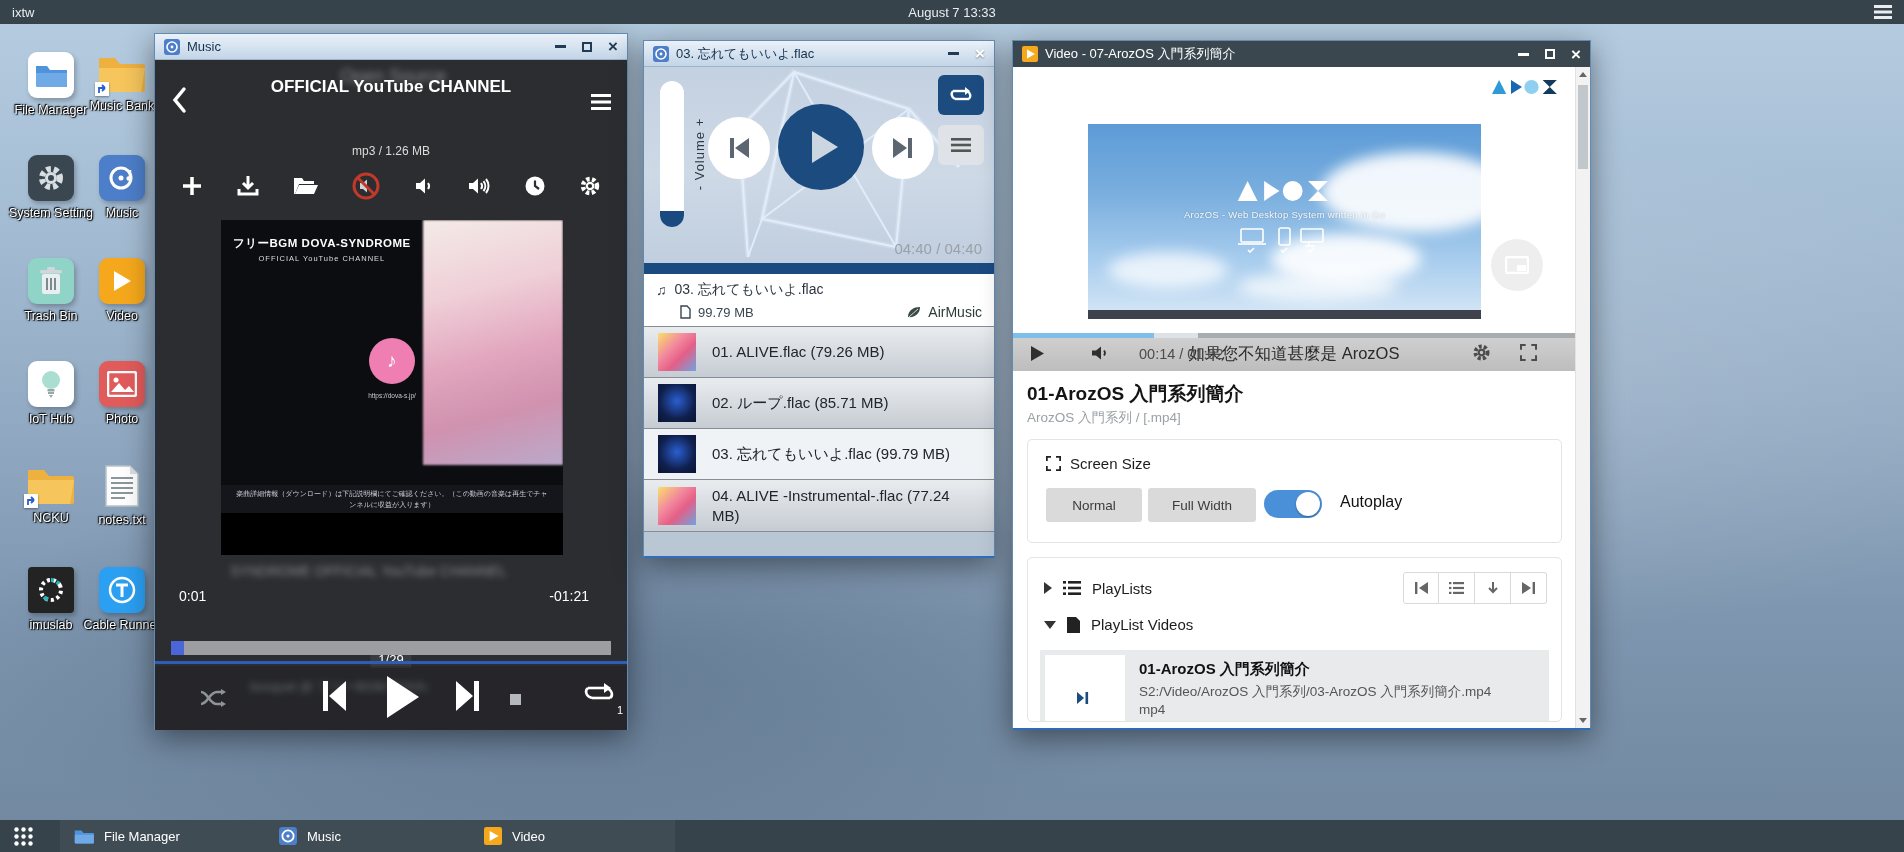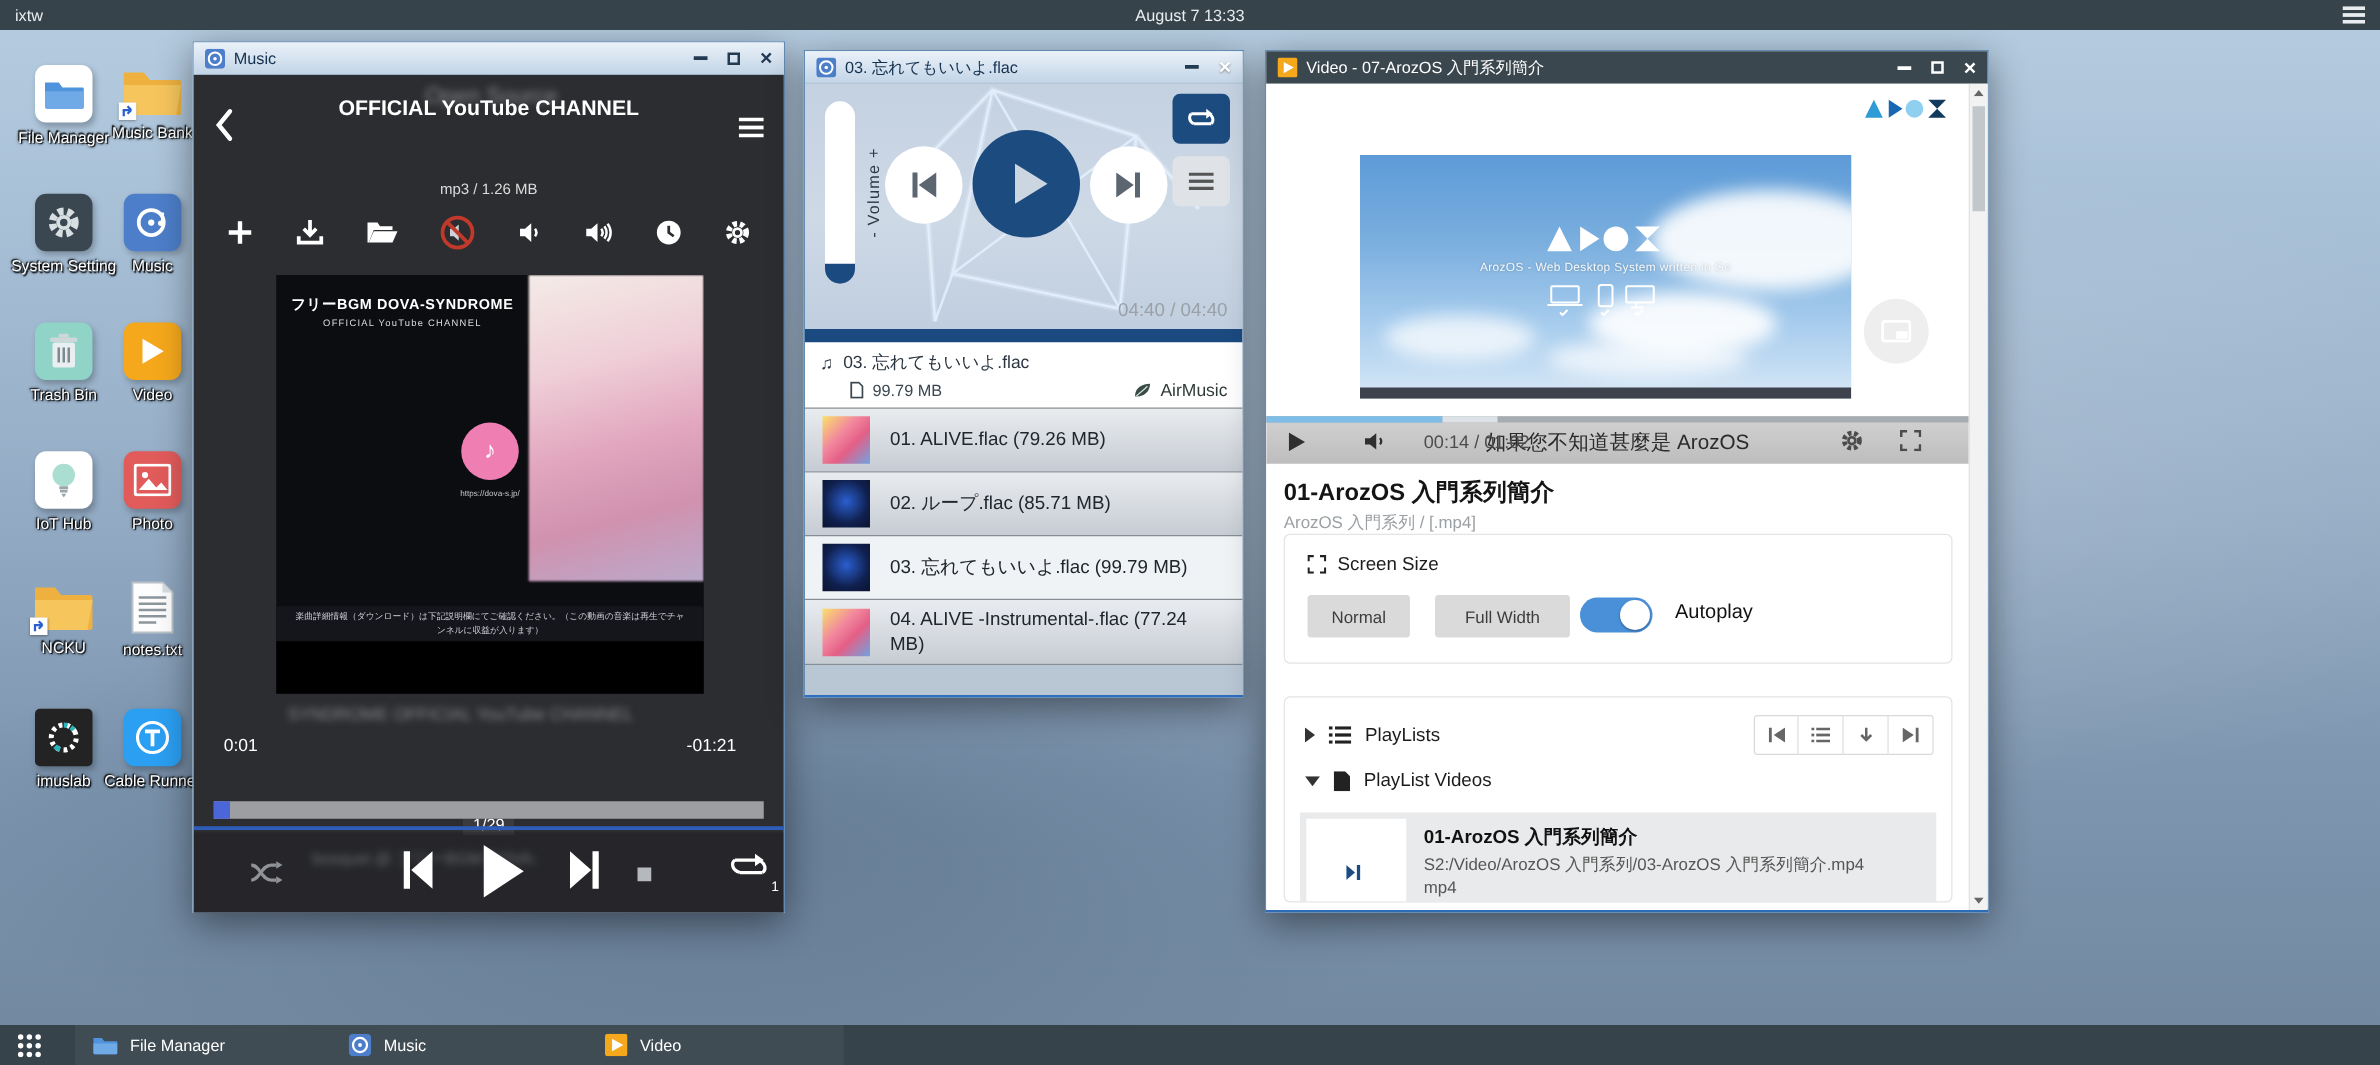--- a/index.html
+++ b/index.html
@@ -116,21 +116,21 @@
     display:flex; align-items:center; justify-content:center; opacity:.85; }
   .vbar { position:absolute; left:0; right:15px; top:266px; height:38px; background:linear-gradient(180deg,#d2d2d2,#bdbdbd); }
   .vprog { position:absolute; left:0; right:0; top:0; height:5px; background:#a7acb0; }
   .vprog .played { position:absolute; left:0; top:0; bottom:0; width:25%; background:#7ebee9; }
   .vprog .buffered { position:absolute; left:25%; top:0; bottom:0; width:8%; background:#dde2e6; }
   .vsubtitle { position:absolute; left:0; right:0; top:10px; text-align:center; font-size:16.5px; color:#2b2b2b; }
   .vtime { position:absolute; left:126px; top:13px; font-size:14.5px; color:#4c4c4c; }
   .vtitle { position:absolute; left:14px; top:314px; font-size:19px; font-weight:bold; color:#141414; }
   .vmeta { position:absolute; left:14px; top:342px; font-size:13.5px; color:#9aa0a4; }
   .vcard { position:absolute; left:14px; right:28px; border:1px solid #e4e4e4; border-radius:5px; background:#fff; }
-  #card1 { top:360px; height:104px;text-decoration:underline; }
+  #card1 { top:372px; height:104px;text-decoration:underline; }
   #card2 { top:490px; bottom:6px; overflow:hidden; }
   .ssrow { position:absolute; left:18px; top:15px; display:flex; align-items:center; gap:9px; font-size:15px; color:#1c1c1c; }
   .gbtn { position:absolute; top:48px; height:34px; background:#dadada; border-radius:3px; border:none;
     font-size:13.5px; color:#3c3c3c; font-family:inherit; display:flex; align-items:center; justify-content:center; }
   .toggle { position:absolute; left:236px; top:50px; width:58px; height:28px; border-radius:14px; background:#4a90d9; }
   .knob { position:absolute; right:2px; top:2px; width:24px; height:24px; border-radius:50%; background:#fff; box-shadow:0 1px 2px rgba(0,0,0,.35); }
   .autolabel { position:absolute; left:312px; top:53px; font-size:16px; color:#121212; }
   .plrow { position:absolute; left:16px; right:14px; display:flex; align-items:center; justify-content:space-between; }
   .plleft { display:flex; align-items:center; gap:11px; font-size:15px; color:#1c1c1c; }
   .btngroup { display:flex; }
@@ -689,21 +689,21 @@
 
     <div class="vcard" id="card1">
       <div class="ssrow">
         <span>
           <svg width="15" height="15" viewBox="0 0 18 18">
               <path d="M1 6 V1 H6 M12 1 H17 V6 M17 12 V17 H12 M6 17 H1 V12" stroke="#222" stroke-width="2.2" fill="none"></path>
             </svg>
         </span>
         <span>Screen Size</span>
       </div>
-      <button class="gbtn" style="left:18px;width:82px">Normal</button>
+      <button class="gbtn" style="left:18px;width:96px">Normal</button>
       <button class="gbtn" style="left:120px;width:108px">Full Width</button>
       <span class="toggle">
           <span class="knob"></span>
         </span>
       <span class="autolabel">Autoplay</span>
     </div>
 
     <div class="vcard" id="card2">
       <div class="plrow" style="top:14px">
         <span class="plleft">

